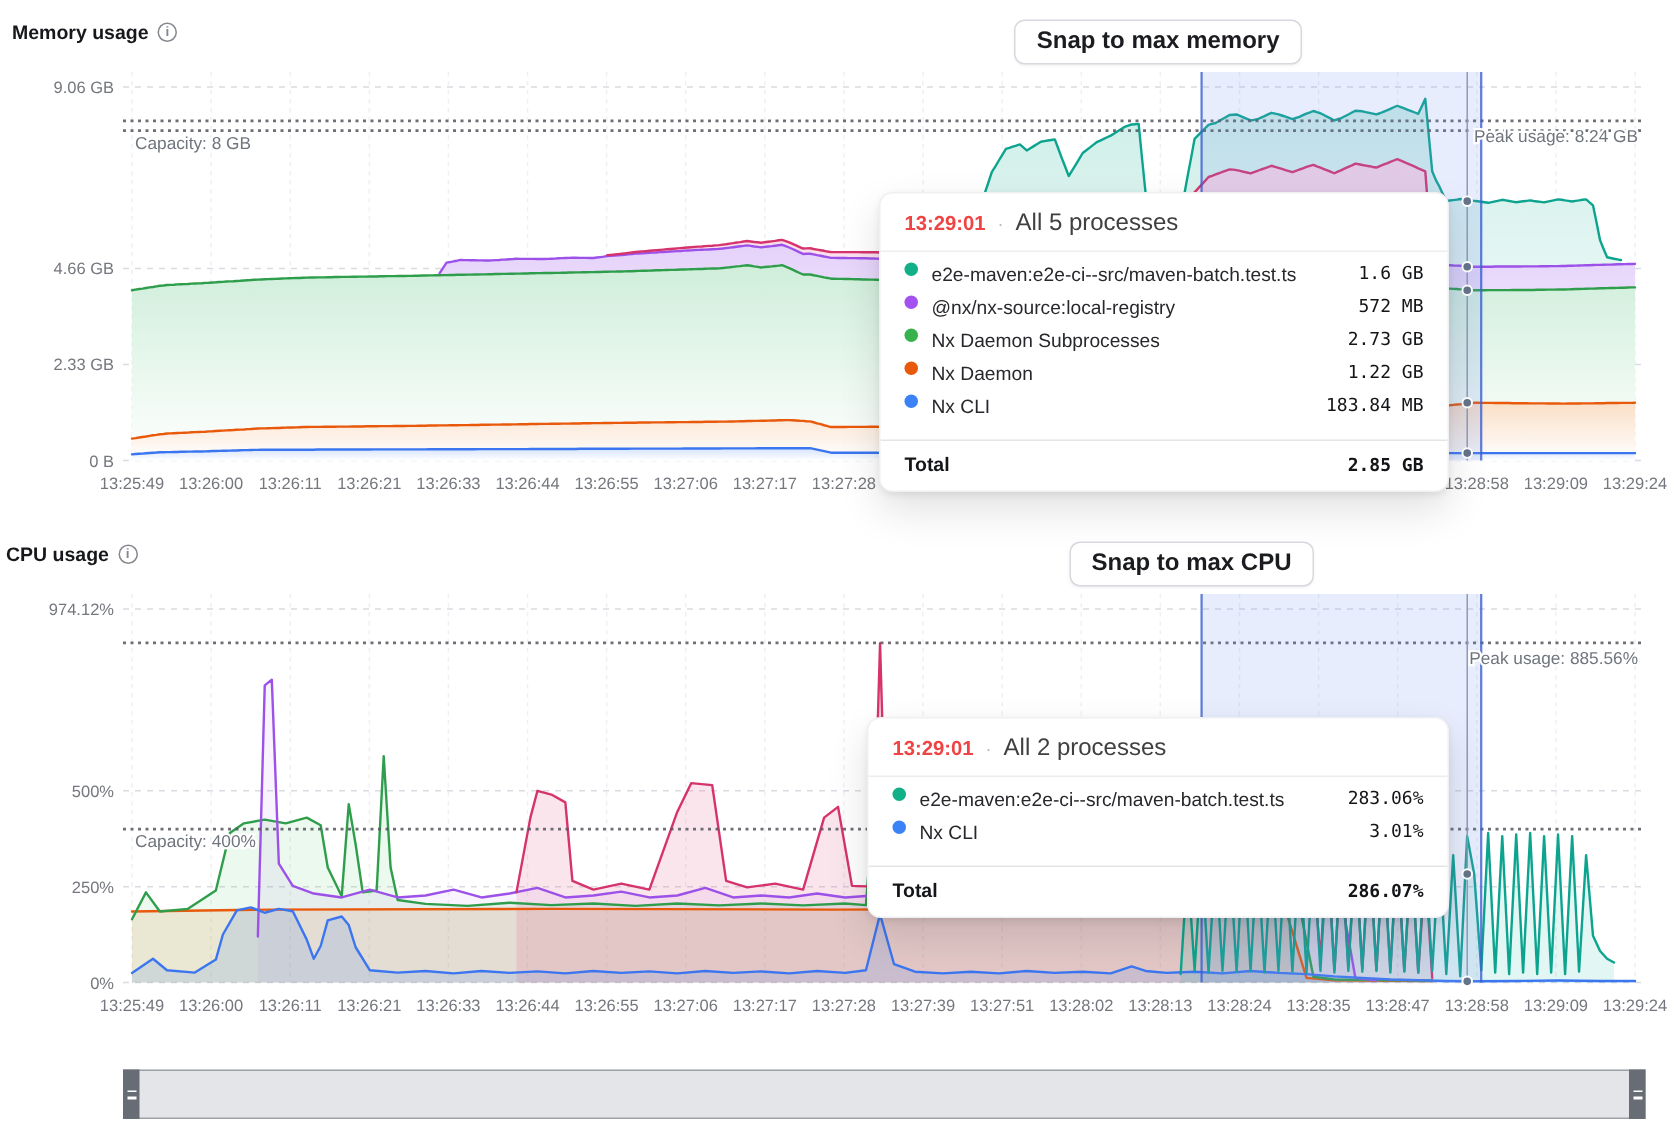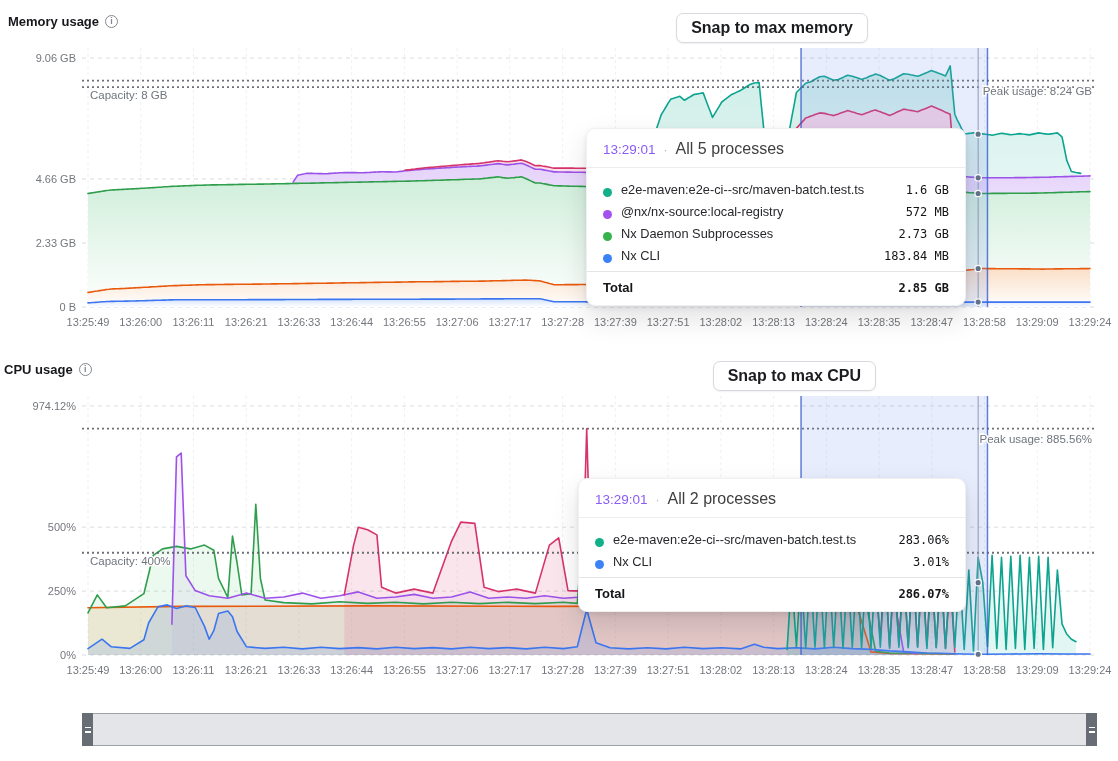--- a/index.html
+++ b/index.html
@@ -16,25 +16,25 @@
   .ylab{font-size:11px;fill:#74777d}
   .ln{fill:none;stroke-width:1.6;stroke-linejoin:round;stroke-linecap:round}
   .dotline{stroke:#54575e;stroke-width:1.8;stroke-dasharray:2 3;opacity:.85}
   .caplab{font-size:11.5px;fill:#70757d;paint-order:stroke;stroke:#ffffff;stroke-width:3px}
   .bandrect{fill:rgba(114,148,235,0.17)}
   .bandedge{stroke:#3b5fd0;stroke-width:1.5;opacity:.8}
   .xhair{stroke:#8e9bb5;stroke-width:1}
   .mark{fill:#64748b;stroke:#ffffff;stroke-width:1.3}
   .tooltip{position:absolute;background:#fff;border:1px solid #f0f0f3;border-radius:9px;box-shadow:0 2px 5px rgba(0,0,0,.08),0 12px 28px rgba(0,0,0,.12);z-index:6}
   .tt-head{display:flex;align-items:baseline;gap:8px;padding:11px 16px 9px;border-bottom:1px solid #ededf0}
-  .tt-time{font-size:13.5px;font-weight:400;color:#8b5cf6}
+  .tt-time{font-size:13.5px;font-weight:700;color:#ef4444}
   .tt-sep{color:#b3b6bd;font-size:12px}
   .tt-sub{color:#404040;font-size:16px}
   .tt-rows{padding:7px 0 8px}
-  .tt-row{display:flex;align-items:flex-end;gap:9px;padding:0 16px;height:22px}
+  .tt-row{display:flex;align-items:flex-start;gap:9px;padding:0 16px;height:22px}
   .tt-marker{width:9px;height:9px;border-radius:50%;flex:none}
   .tt-name{font-size:12.8px;color:#27282c;flex:1;white-space:nowrap}
   .tt-val{font-family:"DejaVu Sans Mono",monospace;font-size:12px;color:#141518;white-space:pre}
   .tt-total{display:flex;justify-content:space-between;align-items:center;border-top:1px solid #e4e5e9;padding:8px 16px 10px;font-size:13px;font-weight:700;color:#141518}
   .tt-total .tt-val{font-weight:700}
   .brush{position:absolute;left:82px;top:713px;width:1015px;height:33px;background:#e4e5e9;border:1px solid #9ea1a8;box-sizing:border-box}
   .brush-handle{position:absolute;top:-1px;height:33px;width:11px;background:#676c75;display:flex;flex-direction:column;justify-content:center;align-items:center;gap:3px;cursor:ew-resize}
   .brush-handle i{display:block;width:6px;height:1.5px;background:#fff}
   .brush-handle.left{left:-1px}
   .brush-handle.right{right:-1px}
@@ -163,20 +163,25 @@
         </div>
         <div class="tt-row">
           <span class="tt-marker" style="background: rgb(163, 82, 240);"></span>
           <span class="tt-name">@nx/nx-source:local-registry</span>
           <span class="tt-val">572 MB</span>
         </div>
         <div class="tt-row">
           <span class="tt-marker" style="background: rgb(55, 178, 77);"></span>
           <span class="tt-name">Nx Daemon Subprocesses</span>
           <span class="tt-val">2.73 GB</span>
+        </div>
+        <div class="tt-row">
+          <span class="tt-marker" style="background: rgb(232, 89, 12);"></span>
+          <span class="tt-name">Nx Daemon</span>
+          <span class="tt-val">1.22 GB</span>
         </div>
         <div class="tt-row">
           <span class="tt-marker" style="background: rgb(59, 130, 246);"></span>
           <span class="tt-name">Nx CLI</span>
           <span class="tt-val">183.84 MB</span>
         </div>
       </div>
     <div class="tt-total">
       <span>Total</span>
       <span class="tt-val">2.85 GB</span>

